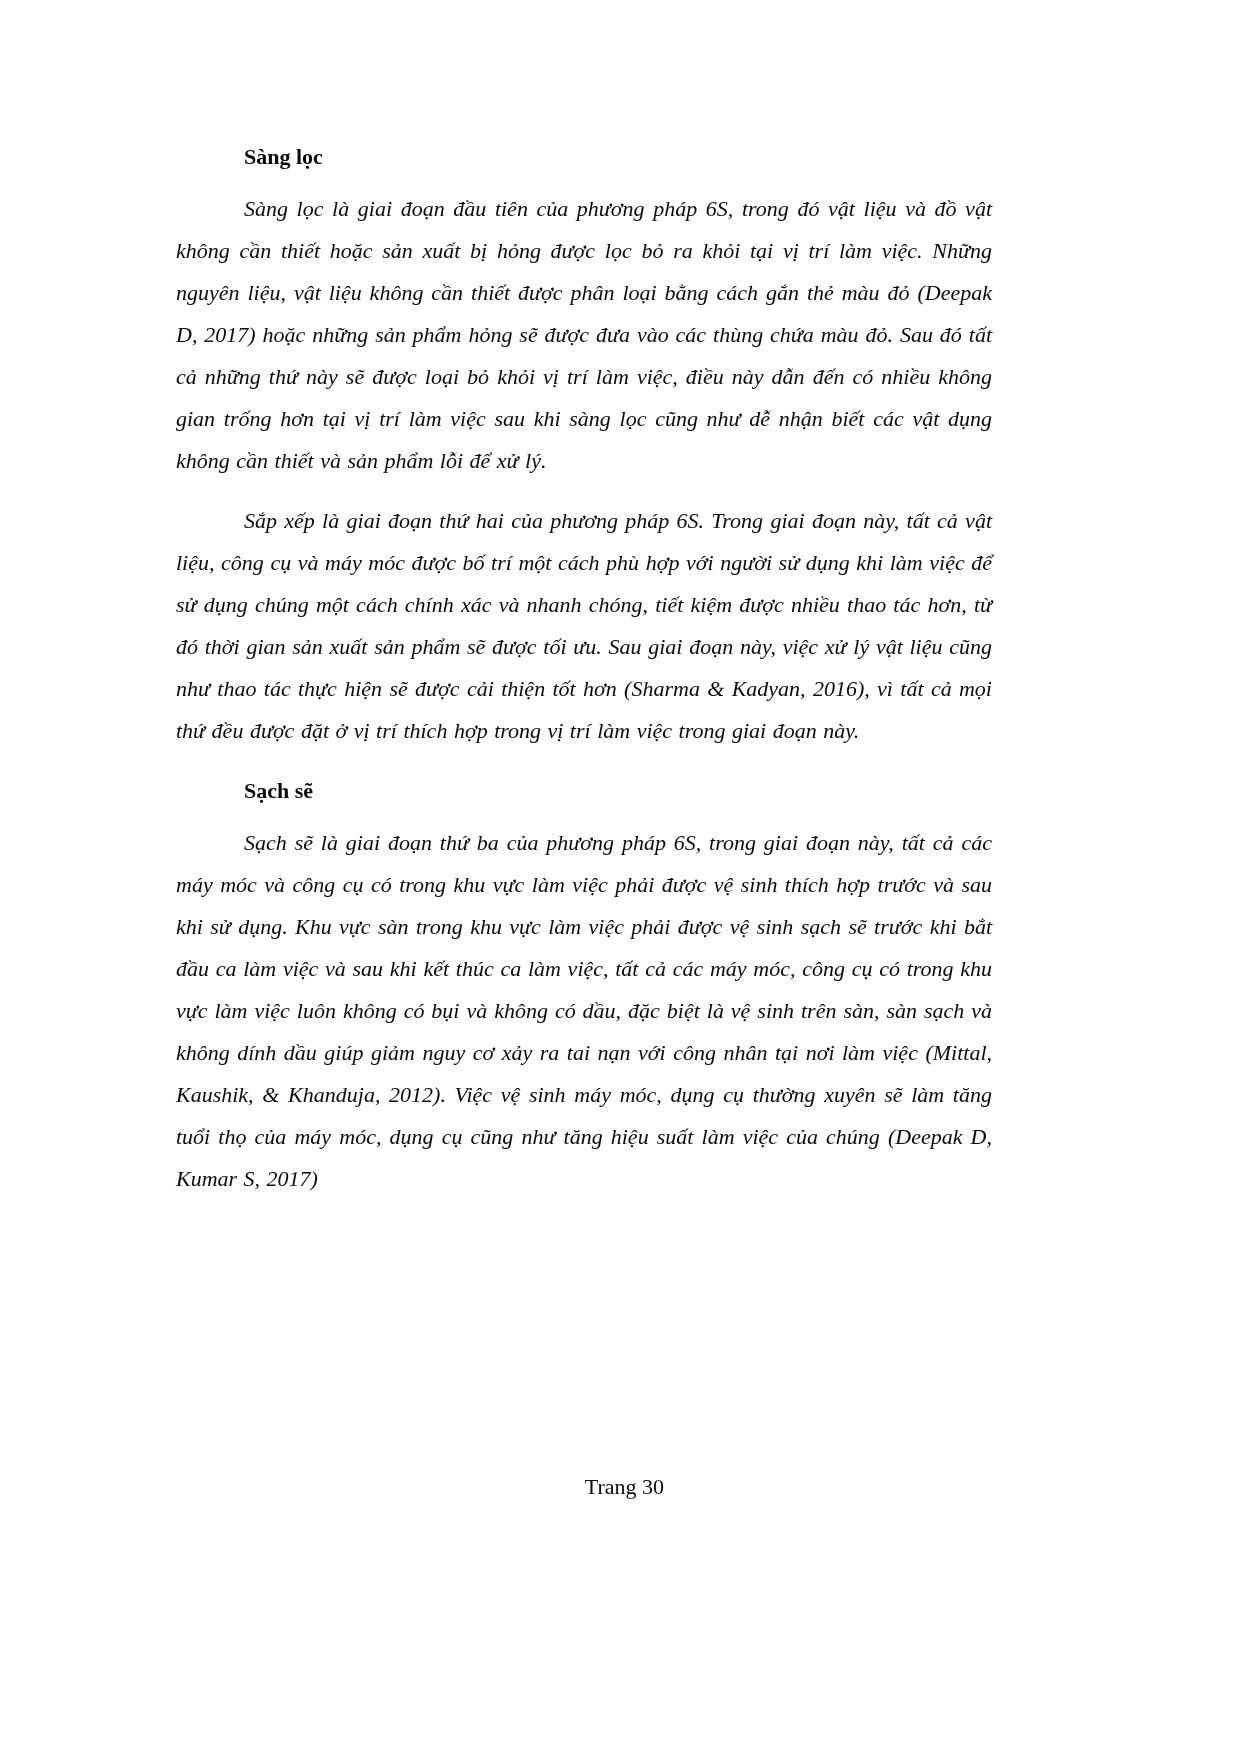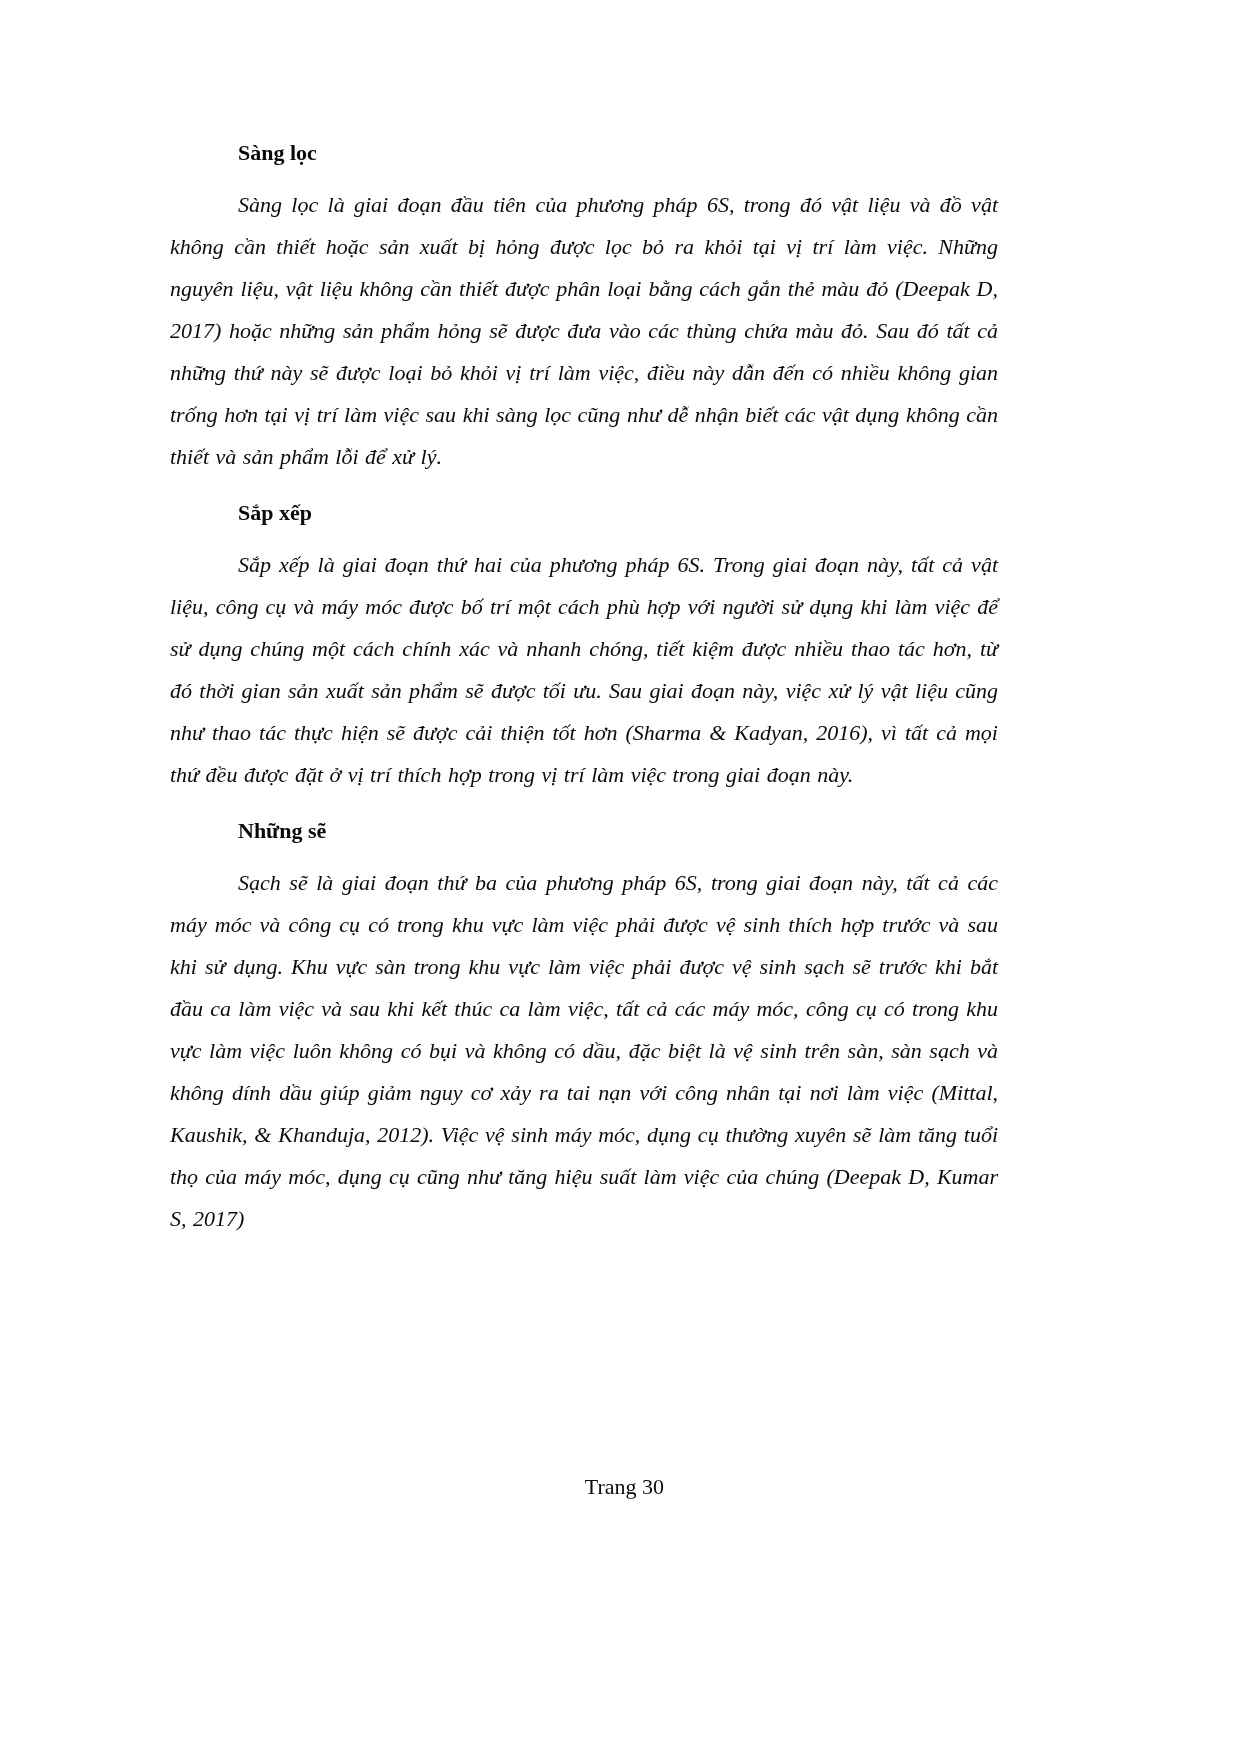--- a/index.html
+++ b/index.html
@@ -14,21 +14,21 @@
     box-sizing: border-box;
     background: #ffffff;
     color: #0a0a0a;
     font-family: "Liberation Serif", "DejaVu Serif", serif;
     font-size: 22px;
     line-height: 42px;
     padding: 118px 231px 0 158px;
     overflow: hidden;
   }
   .section {
-    margin: 12px;
+    margin: 18px;
   }
   .heading {
     font-size: 22px;
     font-weight: bold;
     margin: 14px 0 10px 0;
     text-indent: 68px;
     line-height: 42px;
   }
   .para {
     margin: 0;
@@ -52,26 +52,25 @@
 <body>
 
 <div class="page">
 
   <div class="section">
     <h3 class="heading">Sàng lọc</h3>
     <p class="para">Sàng lọc là giai đoạn đầu tiên của phương pháp 6S, trong đó vật liệu và đồ vật không cần thiết hoặc sản xuất bị hỏng được lọc bỏ ra khỏi tại vị trí làm việc. Những nguyên liệu, vật liệu không cần thiết được phân loại bằng cách gắn thẻ màu đỏ (Deepak D, 2017) hoặc những sản phẩm hỏng sẽ được đưa vào các thùng chứa màu đỏ. Sau đó tất cả những thứ này sẽ được loại bỏ khỏi vị trí làm việc, điều này dẫn đến có nhiều không gian trống hơn tại vị trí làm việc sau khi sàng lọc cũng như dễ nhận biết các vật dụng không cần thiết và sản phẩm lỗi để xử lý.</p>
   </div>
 
   <div class="section">
-    <h3 class="heading">Sắp xếp</h3>
     <p class="para">Sắp xếp là giai đoạn thứ hai của phương pháp 6S. Trong giai đoạn này, tất cả vật liệu, công cụ và máy móc được bố trí một cách phù hợp với người sử dụng khi làm việc để sử dụng chúng một cách chính xác và nhanh chóng, tiết kiệm được nhiều thao tác hơn, từ đó thời gian sản xuất sản phẩm sẽ được tối ưu. Sau giai đoạn này, việc xử lý vật liệu cũng như thao tác thực hiện sẽ được cải thiện tốt hơn (Sharma &amp; Kadyan, 2016), vì tất cả mọi thứ đều được đặt ở vị trí thích hợp trong vị trí làm việc trong giai đoạn này.</p>
   </div>
 
   <div class="section">
-    <h3 class="heading">Những sẽ</h3>
+    <h3 class="heading">Sạch sẽ</h3>
     <p class="para">Sạch sẽ là giai đoạn thứ ba của phương pháp 6S, trong giai đoạn này, tất cả các máy móc và công cụ có trong khu vực làm việc phải được vệ sinh thích hợp trước và sau khi sử dụng. Khu vực sàn trong khu vực làm việc phải được vệ sinh sạch sẽ trước khi bắt đầu ca làm việc và sau khi kết thúc ca làm việc, tất cả các máy móc, công cụ có trong khu vực làm việc luôn không có bụi và không có dầu, đặc biệt là vệ sinh trên sàn, sàn sạch và không dính dầu giúp giảm nguy cơ xảy ra tai nạn với công nhân tại nơi làm việc (Mittal, Kaushik, &amp; Khanduja, 2012). Việc vệ sinh máy móc, dụng cụ thường xuyên sẽ làm tăng tuổi thọ của máy móc, dụng cụ cũng như tăng hiệu suất làm việc của chúng (Deepak D, Kumar S, 2017)</p>
   </div>
 
   <div class="section">
   </div>
 
   <div class="footer">Trang 30</div>
 
 </div>
 

